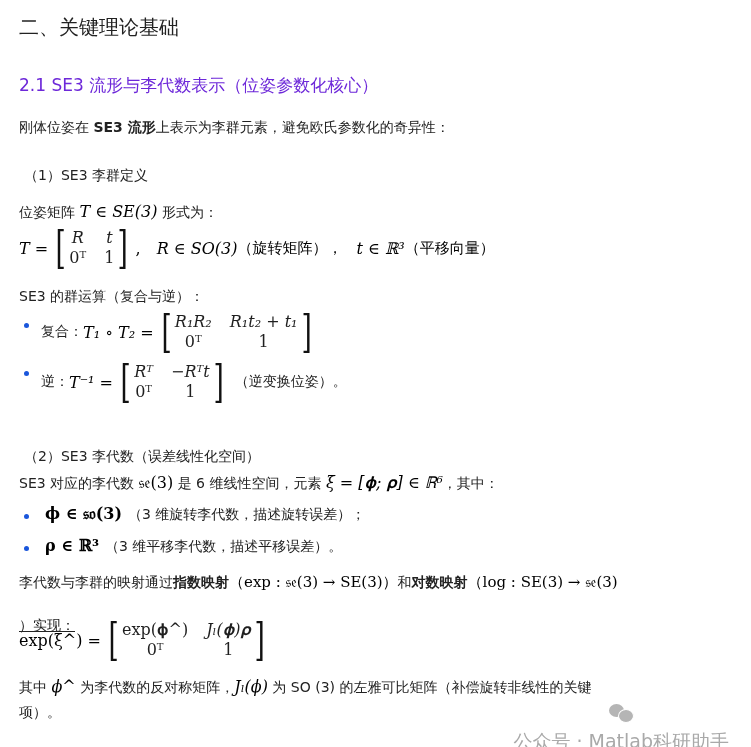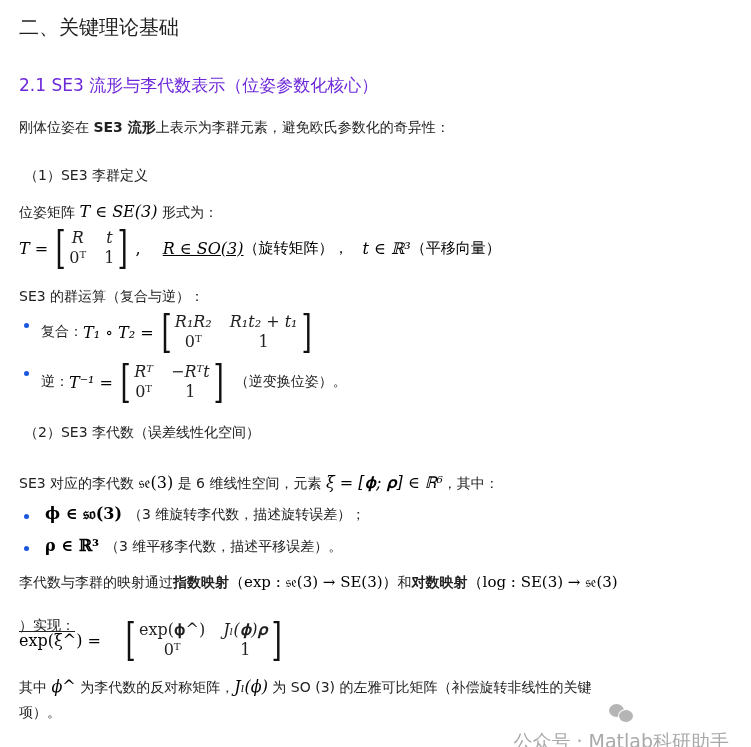--- a/index.html
+++ b/index.html
@@ -46,21 +46,21 @@
     <span class="br">[</span>
     <span class="mgrid">
       <span class="mi">R</span>
       <span class="mi">t</span>
       <span>0ᵀ</span>
       <span>1</span>
     </span>
     <span class="br">]</span>
   </span>
   <span class="math" style="margin-left:4px;">,</span>
-  <span class="math mi" style="margin-left:22px;text-decoration:underline;">R ∈ SO(3)</span>
+  <span class="math mi" style="margin-left:16px;">R ∈ SO(3)</span>
   <span class="math" style="font-size:15px;">（旋转矩阵），</span>
   <span class="math mi" style="margin-left:14px;">t ∈ ℝ³</span>
   <span class="math" style="font-size:15px;">（平移向量）</span>
 </div>
 
 <div class="abs p" style="left:19px; top:288px;">SE3 的群运算（复合与逆）：</div>
 
 <span class="bullet" style="left:24px; top:323px;"></span>
 <div class="abs" style="left:41px; top:310px; display:flex; align-items:center;">
   <span class="p">复合：</span>
@@ -87,42 +87,42 @@
       <span class="mi">Rᵀ</span>
       <span class="mi">−Rᵀt</span>
       <span>0ᵀ</span>
       <span>1</span>
     </span>
     <span class="br">]</span>
   </span>
   <span class="p" style="margin-left:8px;">（逆变换位姿）。</span>
 </div>
 
-<div class="abs p" style="left:24px; top:424px;">（2）SE3 李代数（误差线性化空间）</div>
+<div class="abs p" style="left:24px; top:448px;">（2）SE3 李代数（误差线性化空间）</div>
 
 <div class="abs p" style="left:19px; top:473px;">
   <span>SE3 对应的李代数 </span><span class="math">𝔰𝔢(3)</span><span> 是 6 维线性空间，元素 </span><span class="math mi">ξ = [𝛟; 𝛒] ∈ ℝ⁶</span><span>，其中：</span>
 </div>
 
 <span class="bullet" style="left:24px; top:514px;"></span>
 <div class="abs p" style="left:45px; top:504px;">
   <span class="math b">𝛟 ∈ 𝔰𝔬(3)</span><span style="margin-left:6px;">（3 维旋转李代数，描述旋转误差）；</span>
 </div>
 
 <span class="bullet" style="left:24px; top:546px;"></span>
 <div class="abs p" style="left:45px; top:536px;">
   <span class="math b">𝛒 ∈ ℝ³</span><span style="margin-left:6px;">（3 维平移李代数，描述平移误差）。</span>
 </div>
 
 <div class="abs p" style="left:19px; top:573px;">
   <span>李代数与李群的映射通过</span><span class="b">指数映射</span><span class="math" style="font-size:15px;">（exp : 𝔰𝔢(3) → SE(3)）</span><span>和</span><span class="b">对数映射</span><span class="math" style="font-size:15px;">（log : SE(3) → 𝔰𝔢(3)</span>
 </div>
 <div class="abs p" style="left:19px; top:617px;text-decoration:underline;">）实现：</div>
 
-<div class="abs" style="left:19px; top:618px; display:flex; align-items:center;gap:17px;">
+<div class="abs" style="left:19px; top:618px; display:flex; align-items:center;">
   <span class="math">exp(ξ^) =</span>
   <span class="matrix" style="margin-left:4px;">
     <span class="br">[</span>
     <span class="mgrid">
       <span>exp(𝛟^)</span>
       <span class="mi">Jₗ(𝛟)𝛒</span>
       <span>0ᵀ</span>
       <span>1</span>
     </span>
     <span class="br">]</span>

